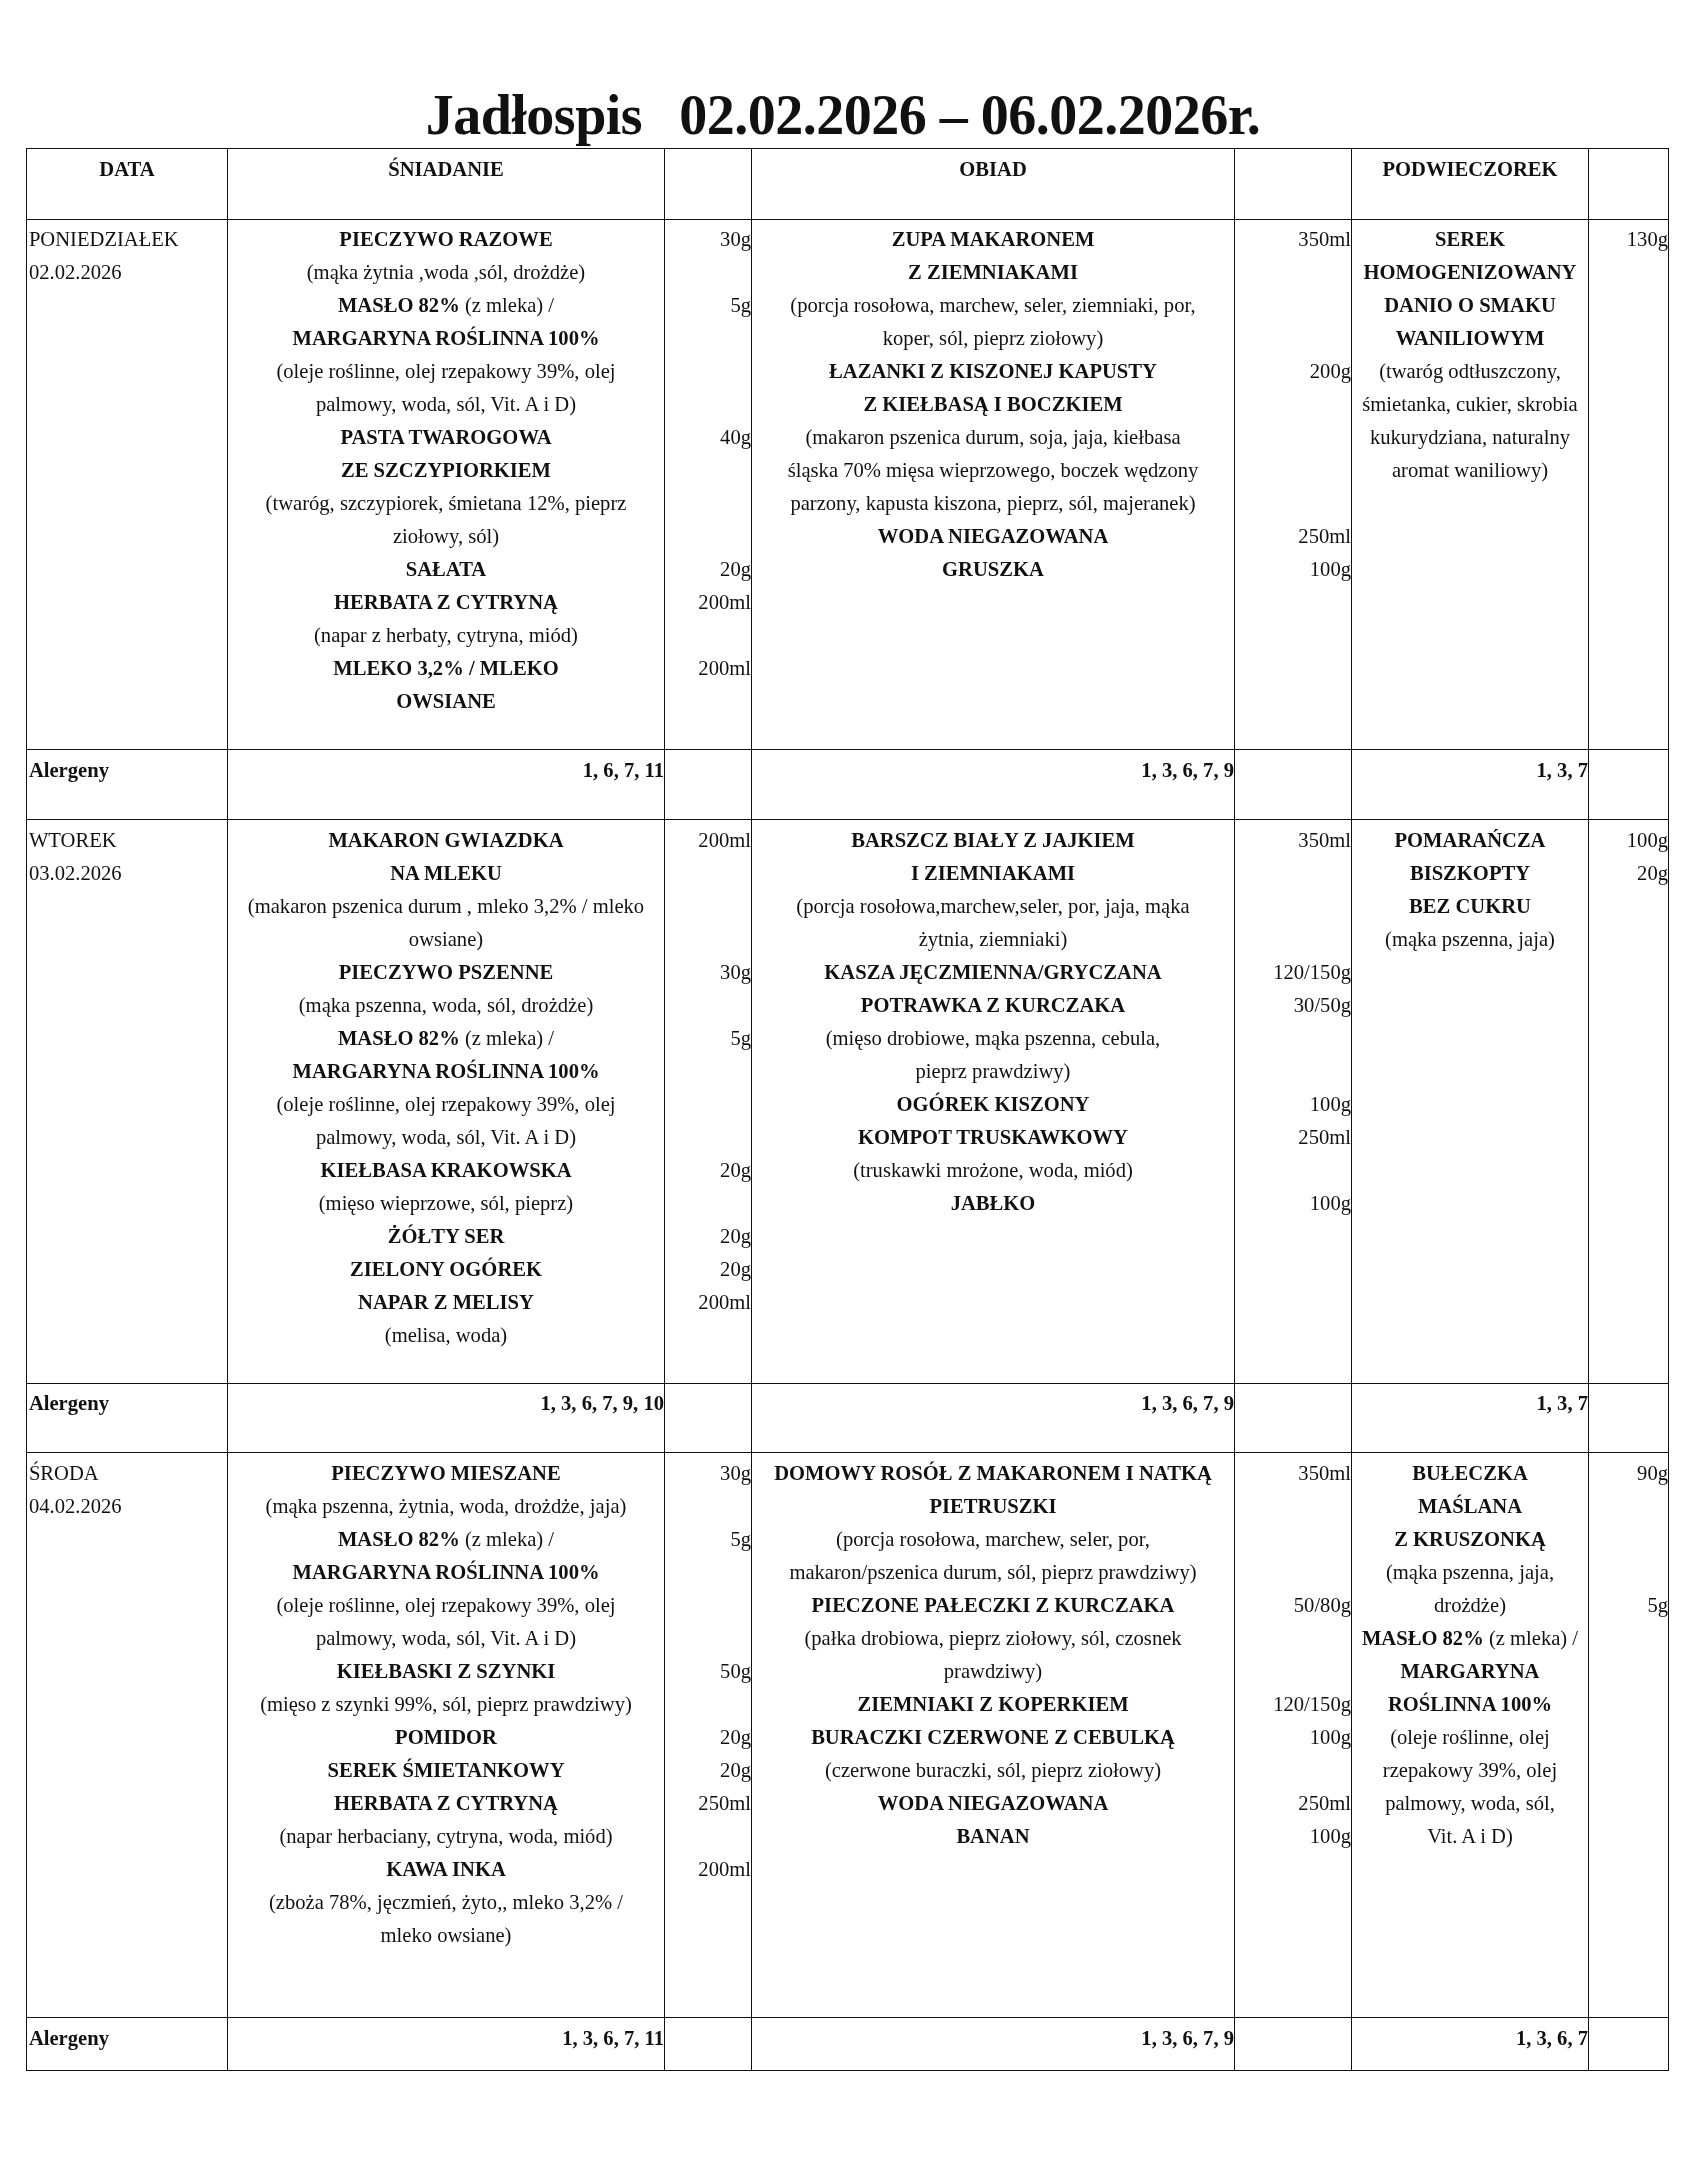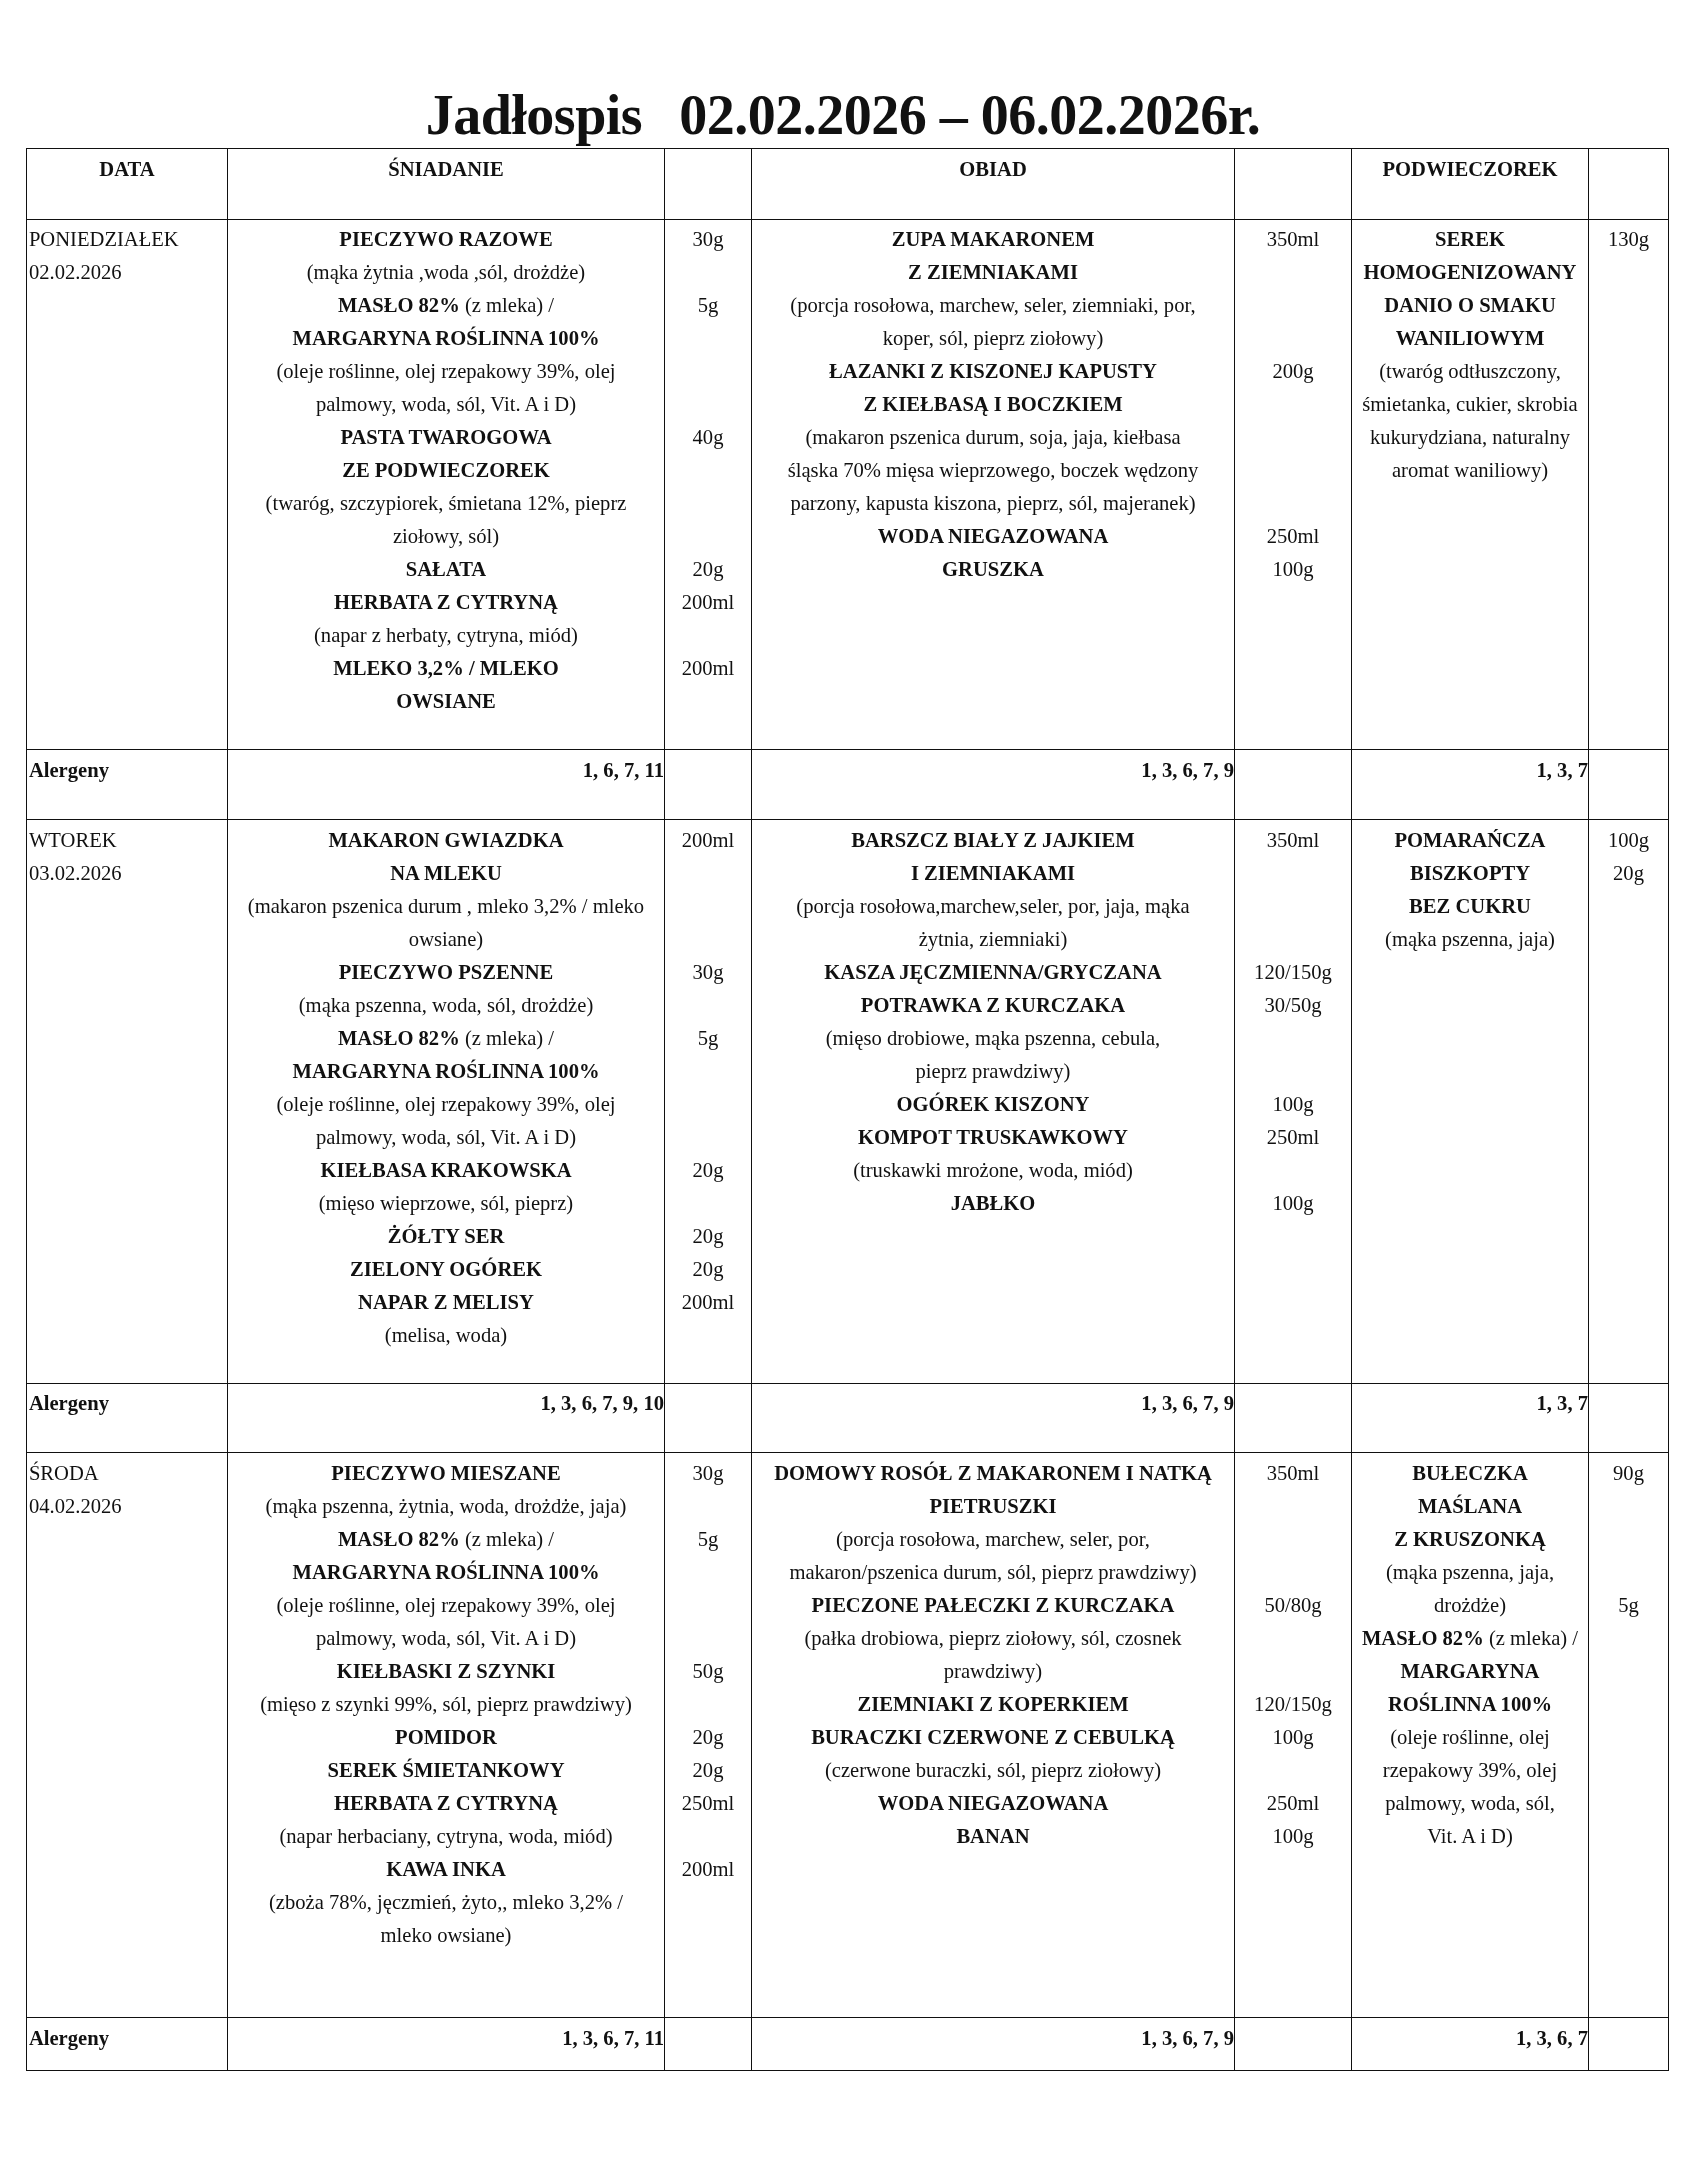--- a/index.html
+++ b/index.html
@@ -11,21 +11,21 @@
   table.menu th { font-weight: bold; text-align: center; height: 66px; padding-top: 3.7px; }
   .c-date { width: 201px; }
   .c-br { width: 437px; }
   .c-brq { width: 87px; }
   .c-ob { width: 483px; }
   .c-obq { width: 117px; }
   .c-pw { width: 237px; }
   .c-pwq { width: 80px; }
   td.date { font-weight: normal; text-align: left; padding-left: 1.9px !important; padding-top: 3.7px !important; font-size: 21.5px; }
   td.meal { text-align: center; padding-top: 3.7px !important; }
-  td.qty { text-align: center; padding-top: 3.7px !important; }
+  td.qty { text-align: right; padding-top: 3.7px !important; }
   .ln { display: block; white-space: nowrap; height: 33px; }
   .b { font-weight: bold; }
   tr.day-mon td { height: 526px; }
   tr.day-tue td { height: 559px; }
   tr.day-wed td { height: 560px; }
   tr.alg td { height: 65px; }
   tr.alg-last td { height: 48px; }
   td.alg-label { font-weight: bold; padding-left: 1.9px !important; padding-top: 3.7px !important; font-size: 21.5px; }
   td.alg-val { font-weight: bold; text-align: right; padding-top: 3.7px !important; }
 </style>
@@ -64,21 +64,21 @@
           <span class="ln">02.02.2026</span>
         </td>
         <td class="meal">
           <span class="ln"><span class="b">PIECZYWO RAZOWE</span></span>
           <span class="ln"><span>(mąka żytnia ,woda ,sól, drożdże)</span></span>
           <span class="ln"><span class="b">MASŁO 82%</span><span> (z mleka) /</span></span>
           <span class="ln"><span class="b">MARGARYNA ROŚLINNA 100%</span></span>
           <span class="ln"><span>(oleje roślinne, olej rzepakowy 39%, olej</span></span>
           <span class="ln"><span>palmowy, woda, sól, Vit. A i D)</span></span>
           <span class="ln"><span class="b">PASTA TWAROGOWA</span></span>
-          <span class="ln"><span class="b">ZE PODWIECZOREK</span></span>
+          <span class="ln"><span class="b">ZE SZCZYPIORKIEM</span></span>
           <span class="ln"><span>(twaróg, szczypiorek, śmietana  12%, pieprz</span></span>
           <span class="ln"><span>ziołowy, sól)</span></span>
           <span class="ln"><span class="b">SAŁATA</span></span>
           <span class="ln"><span class="b">HERBATA Z CYTRYNĄ</span></span>
           <span class="ln"><span>(napar z herbaty, cytryna, miód)</span></span>
           <span class="ln"><span class="b">MLEKO 3,2% / MLEKO</span></span>
           <span class="ln"><span class="b">OWSIANE</span></span>
         </td>
         <td class="qty">
           <span class="ln">30g</span>

